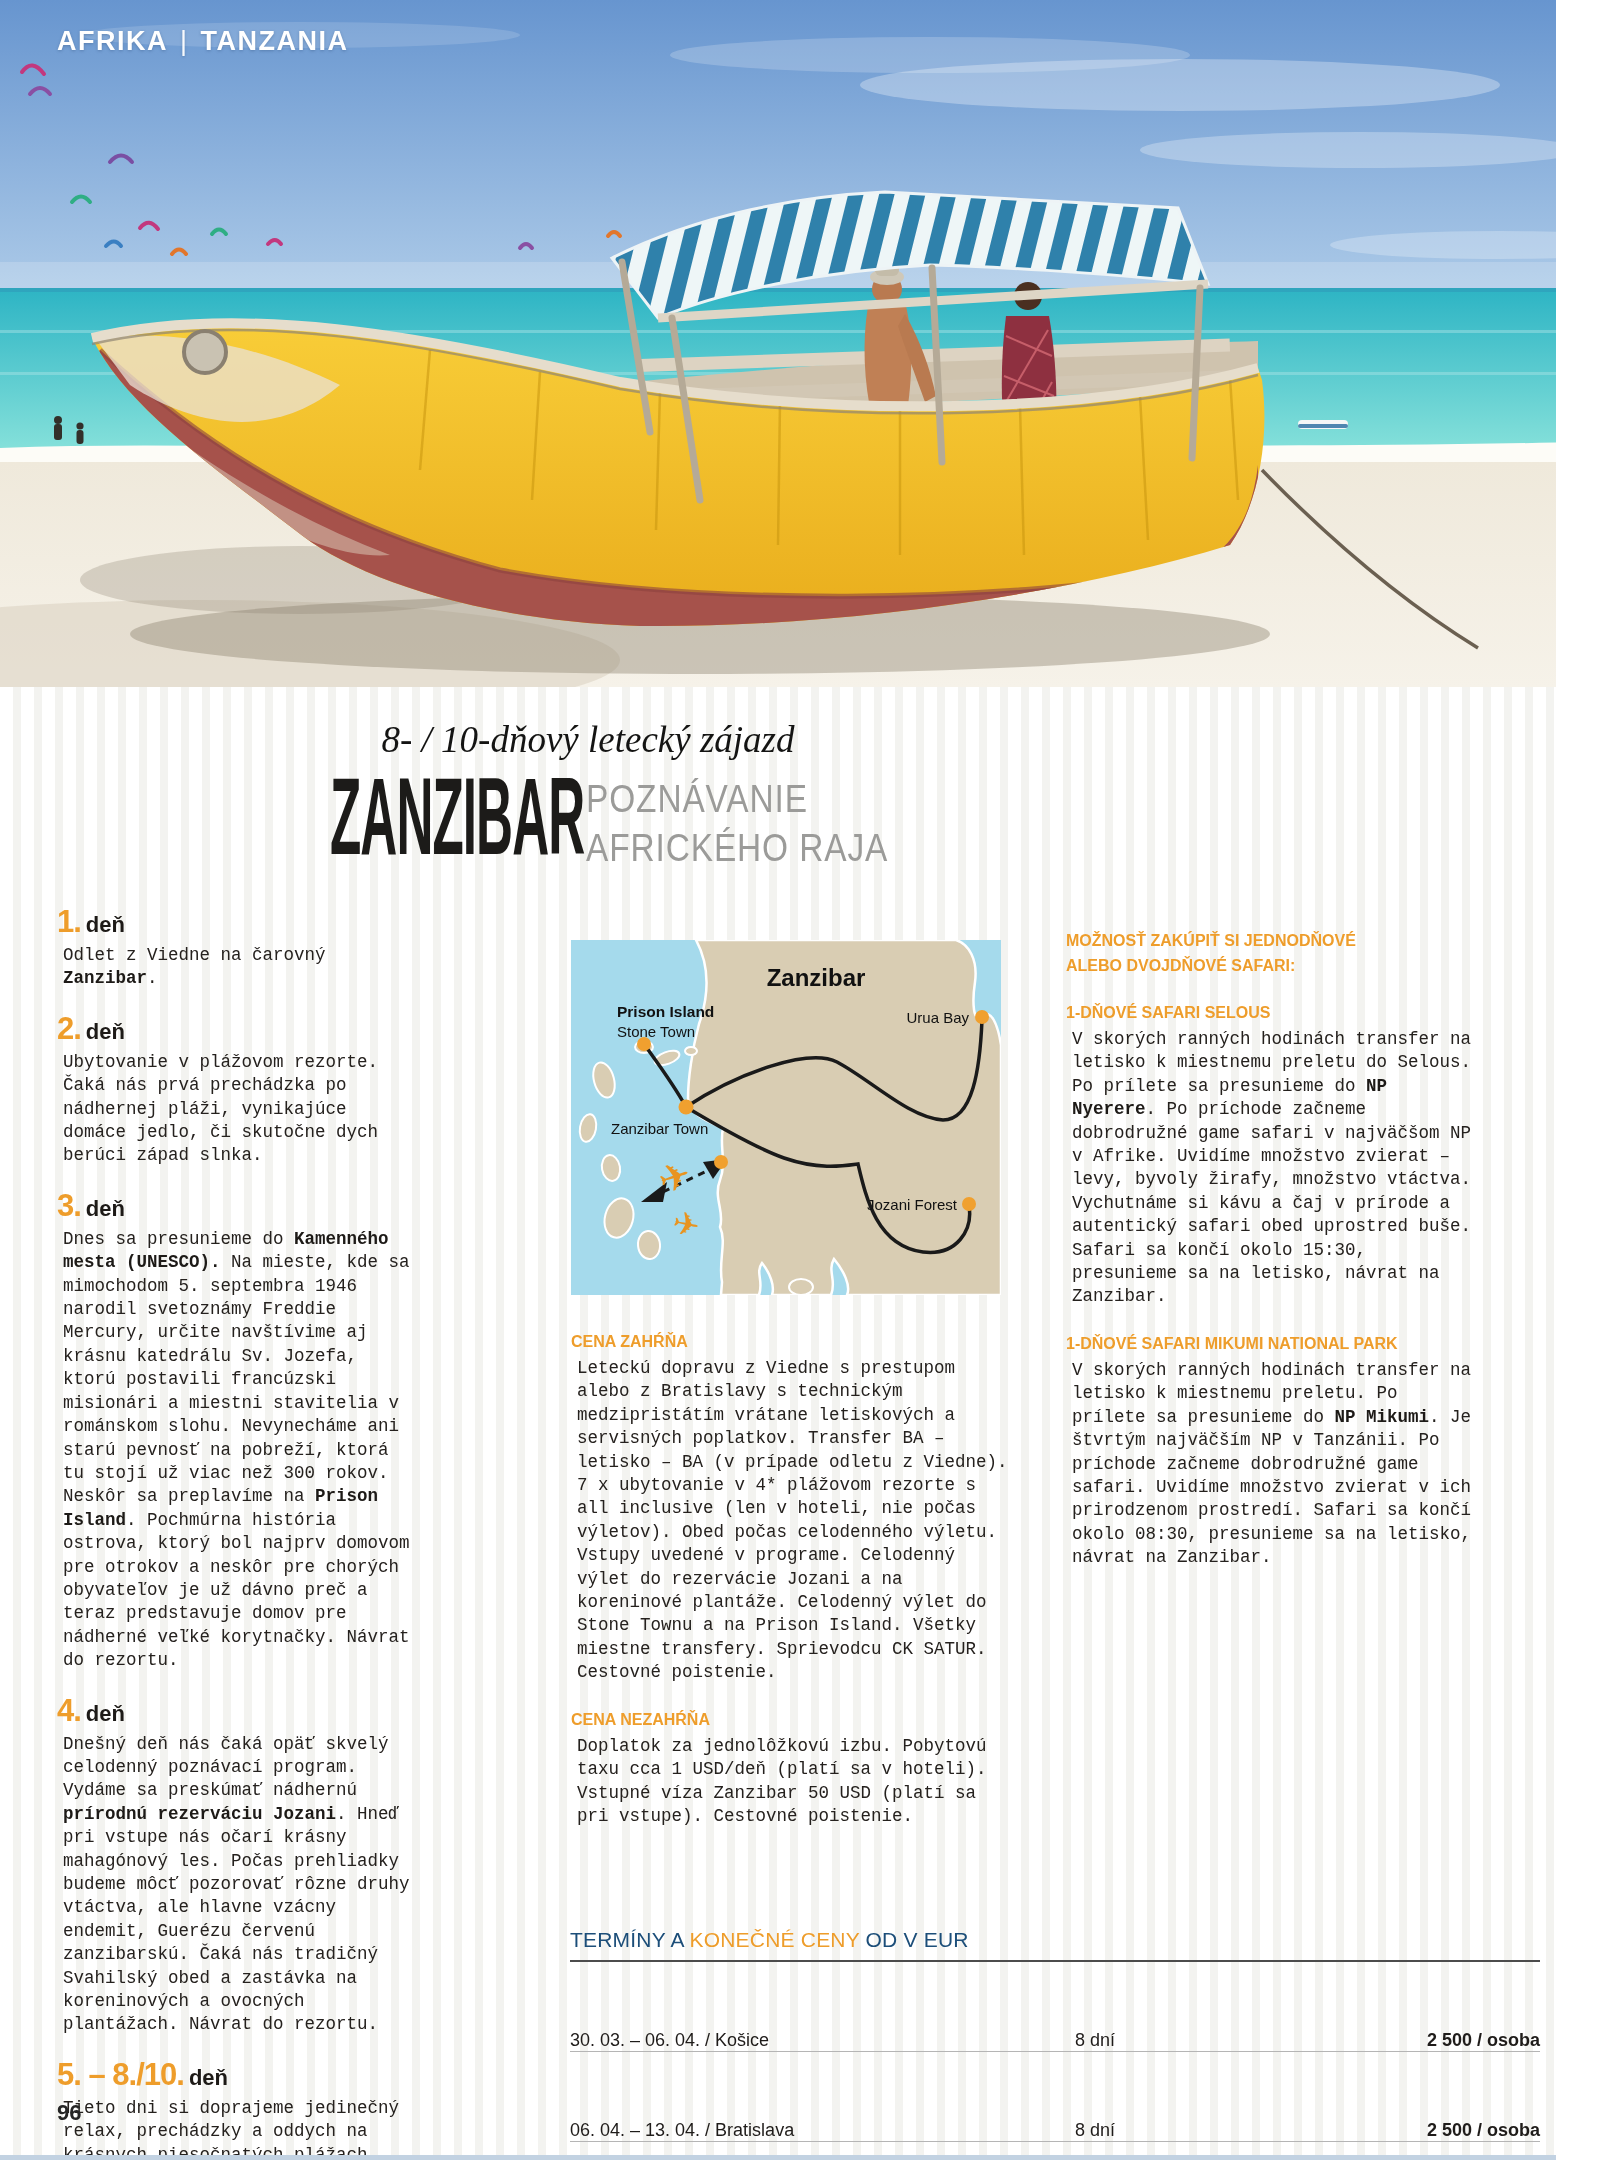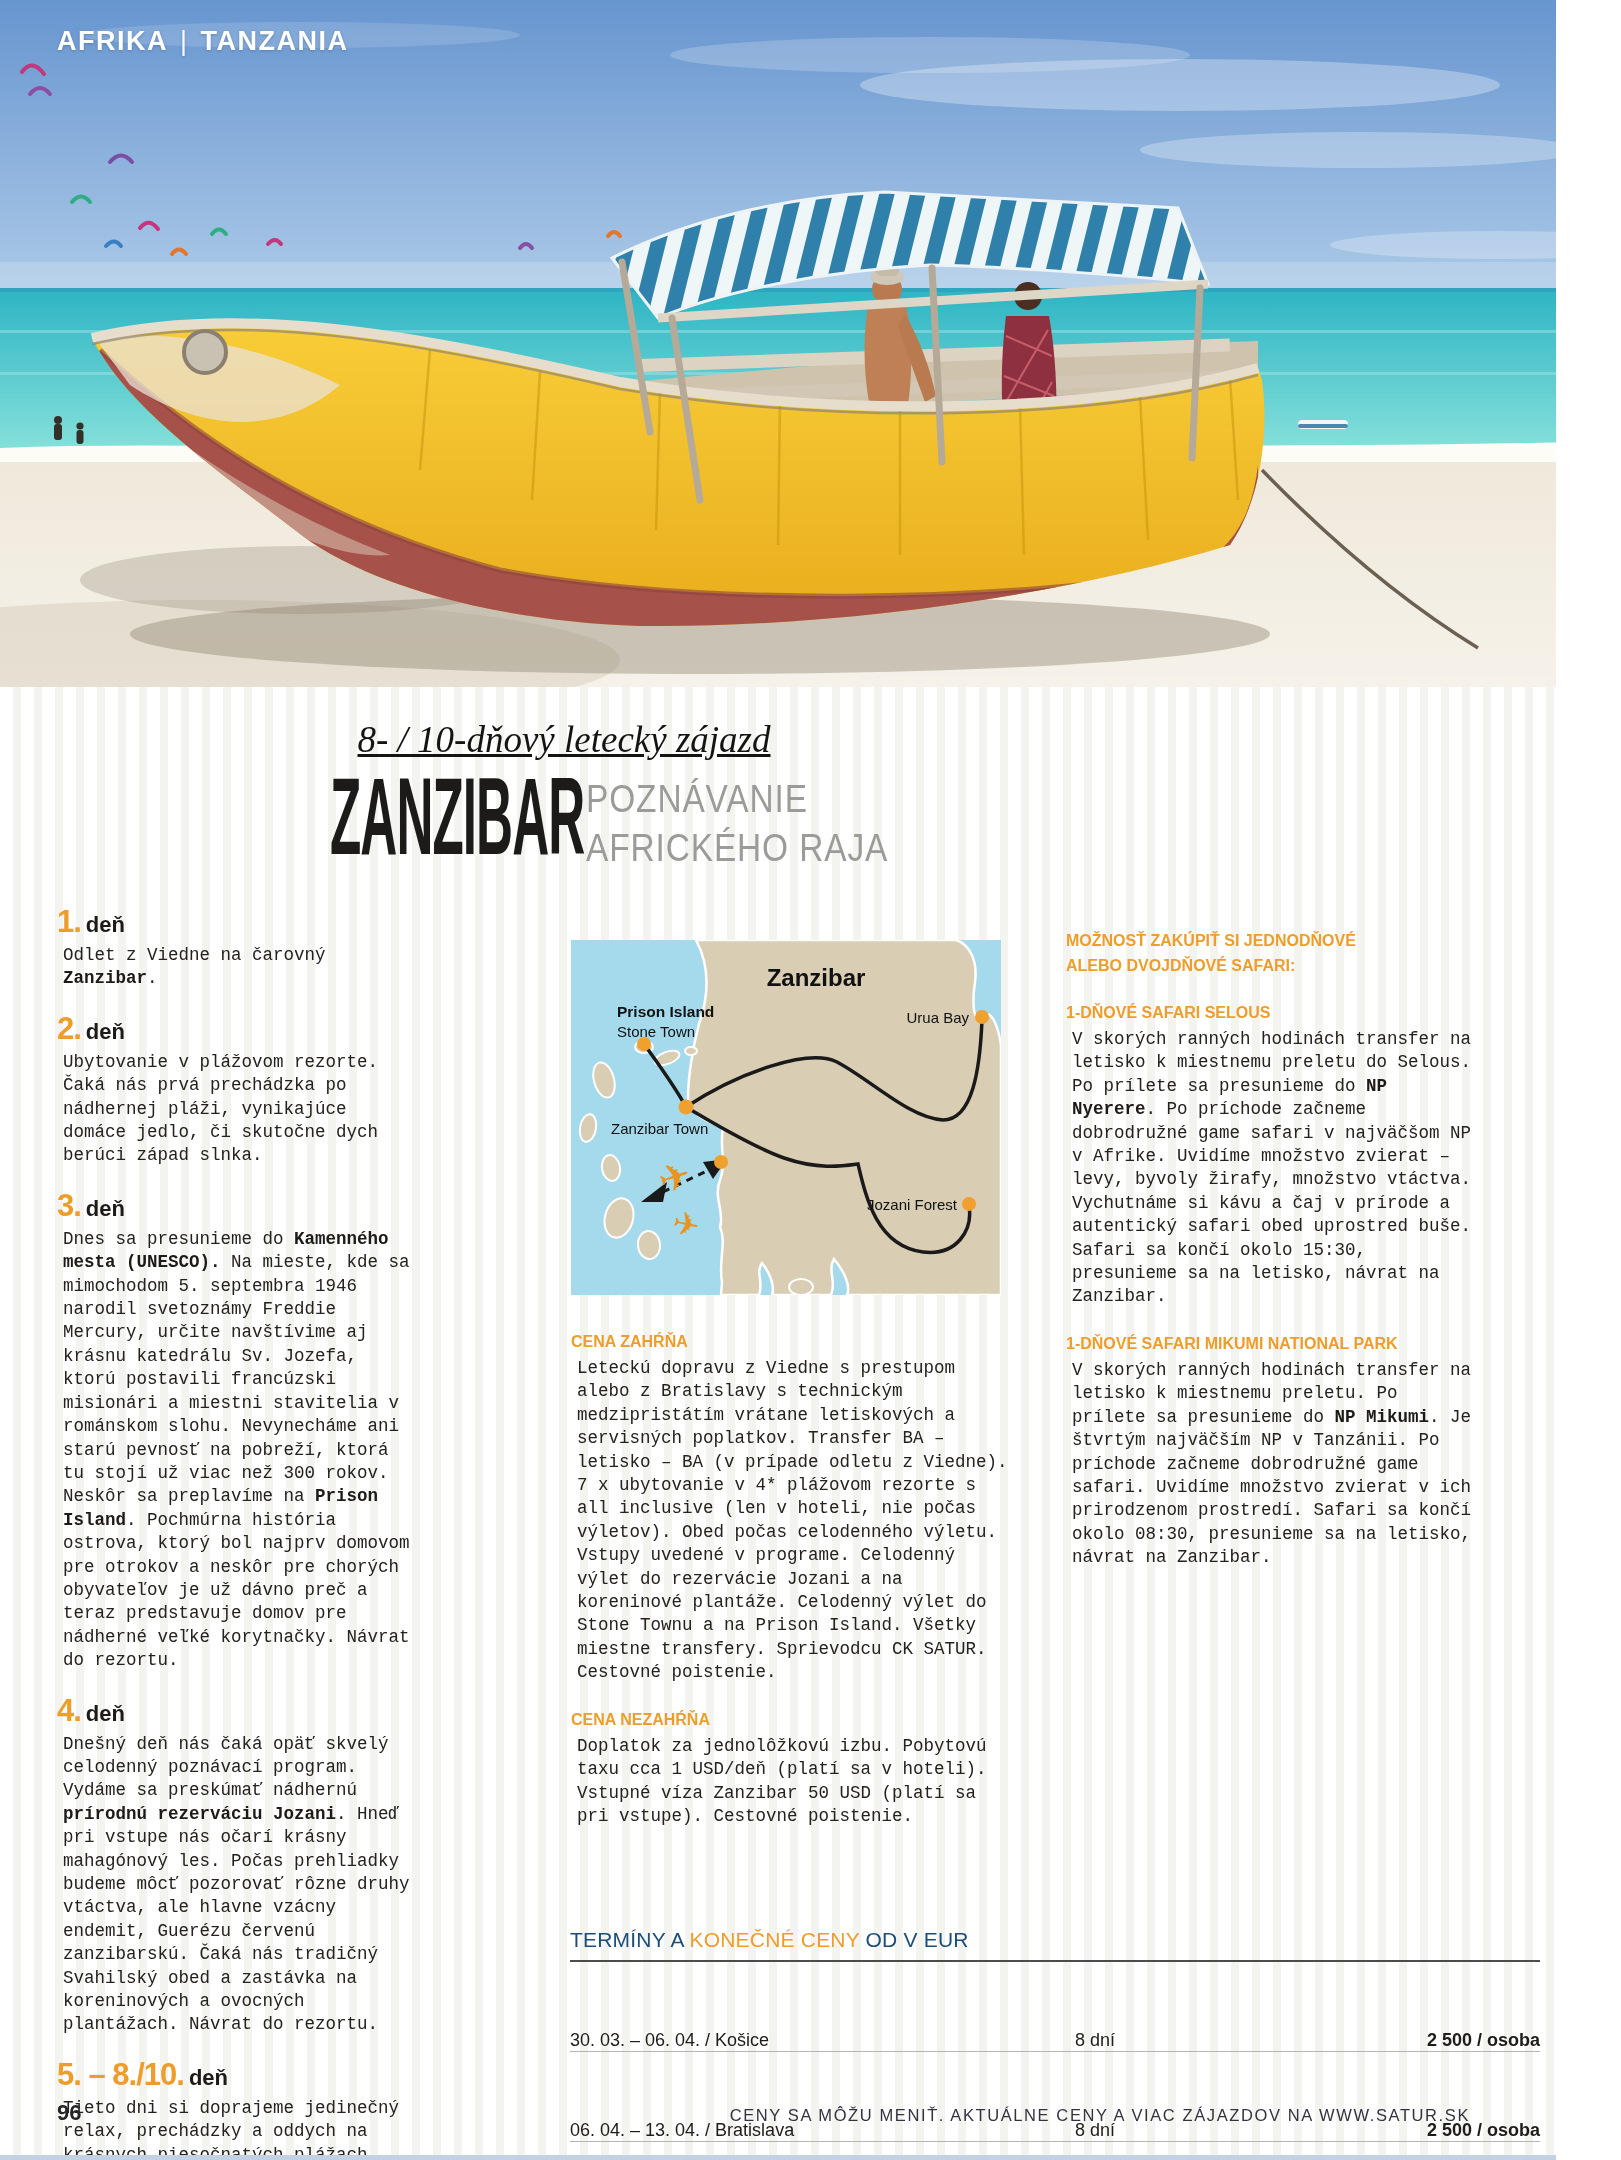--- a/index.html
+++ b/index.html
@@ -11,22 +11,22 @@
   
   .photo{position:absolute;left:0;top:0;width:1621px;height:687px;}
   .photo svg{display:block;width:100%;height:100%;}
   .photo-label{
     position:absolute;left:57px;top:26px;color:#ffffff;font-weight:700;
     font-size:27px;letter-spacing:1.5px;text-shadow:0 1px 3px rgba(40,70,110,.35);
   }
   .photo-label .pipe{font-weight:400;padding:0 12px;opacity:.95;}
   
   .kicker{
-    position:absolute;left:304px;top:718px;width:520px;text-align:center;
-    font-family:"Liberation Serif",serif;font-style:italic;font-size:37px;color:#141413;text-decoration:underline;
+    position:absolute;left:328px;top:718px;width:520px;text-align:center;
+    font-family:"Liberation Serif",serif;font-style:italic;font-size:37px;color:#141413;
   }
   .big-title{
     position:absolute;left:330px;top:766px;height:110px;
     font-size:109px;line-height:100px;font-weight:700;color:#1c1b19;
     transform:scaleX(.47);transform-origin:0 0;letter-spacing:-2px;white-space:nowrap;
   }
   .subtitle{
     position:absolute;left:586px;top:775px;color:#9b9b99;font-size:38px;line-height:49px;
     transform:scaleX(.88);transform-origin:0 0;letter-spacing:1px;white-space:nowrap;
   }
@@ -334,16 +334,15 @@
       <span class="pt-price">2 599 / osoba</span>
     </div>
     <div class="pt-row">
       <span class="pt-term">14. 11. – 23. 11. / Viedeň</span>
       <span class="pt-days">10 dní</span>
       <span class="pt-price">2 599 / osoba</span>
     </div>
   </div>
 
   <div class="page-num">96</div>
-  <div class="footer-note">CENY SA MÔŽU MENIŤ. AKTUÁLNE CENY A VIAC ZÁJAZDOV NA WWW.SATUR.SK</div>
   <div class="bottom-strip"></div>
 
 </div>
 
 </body></html>

